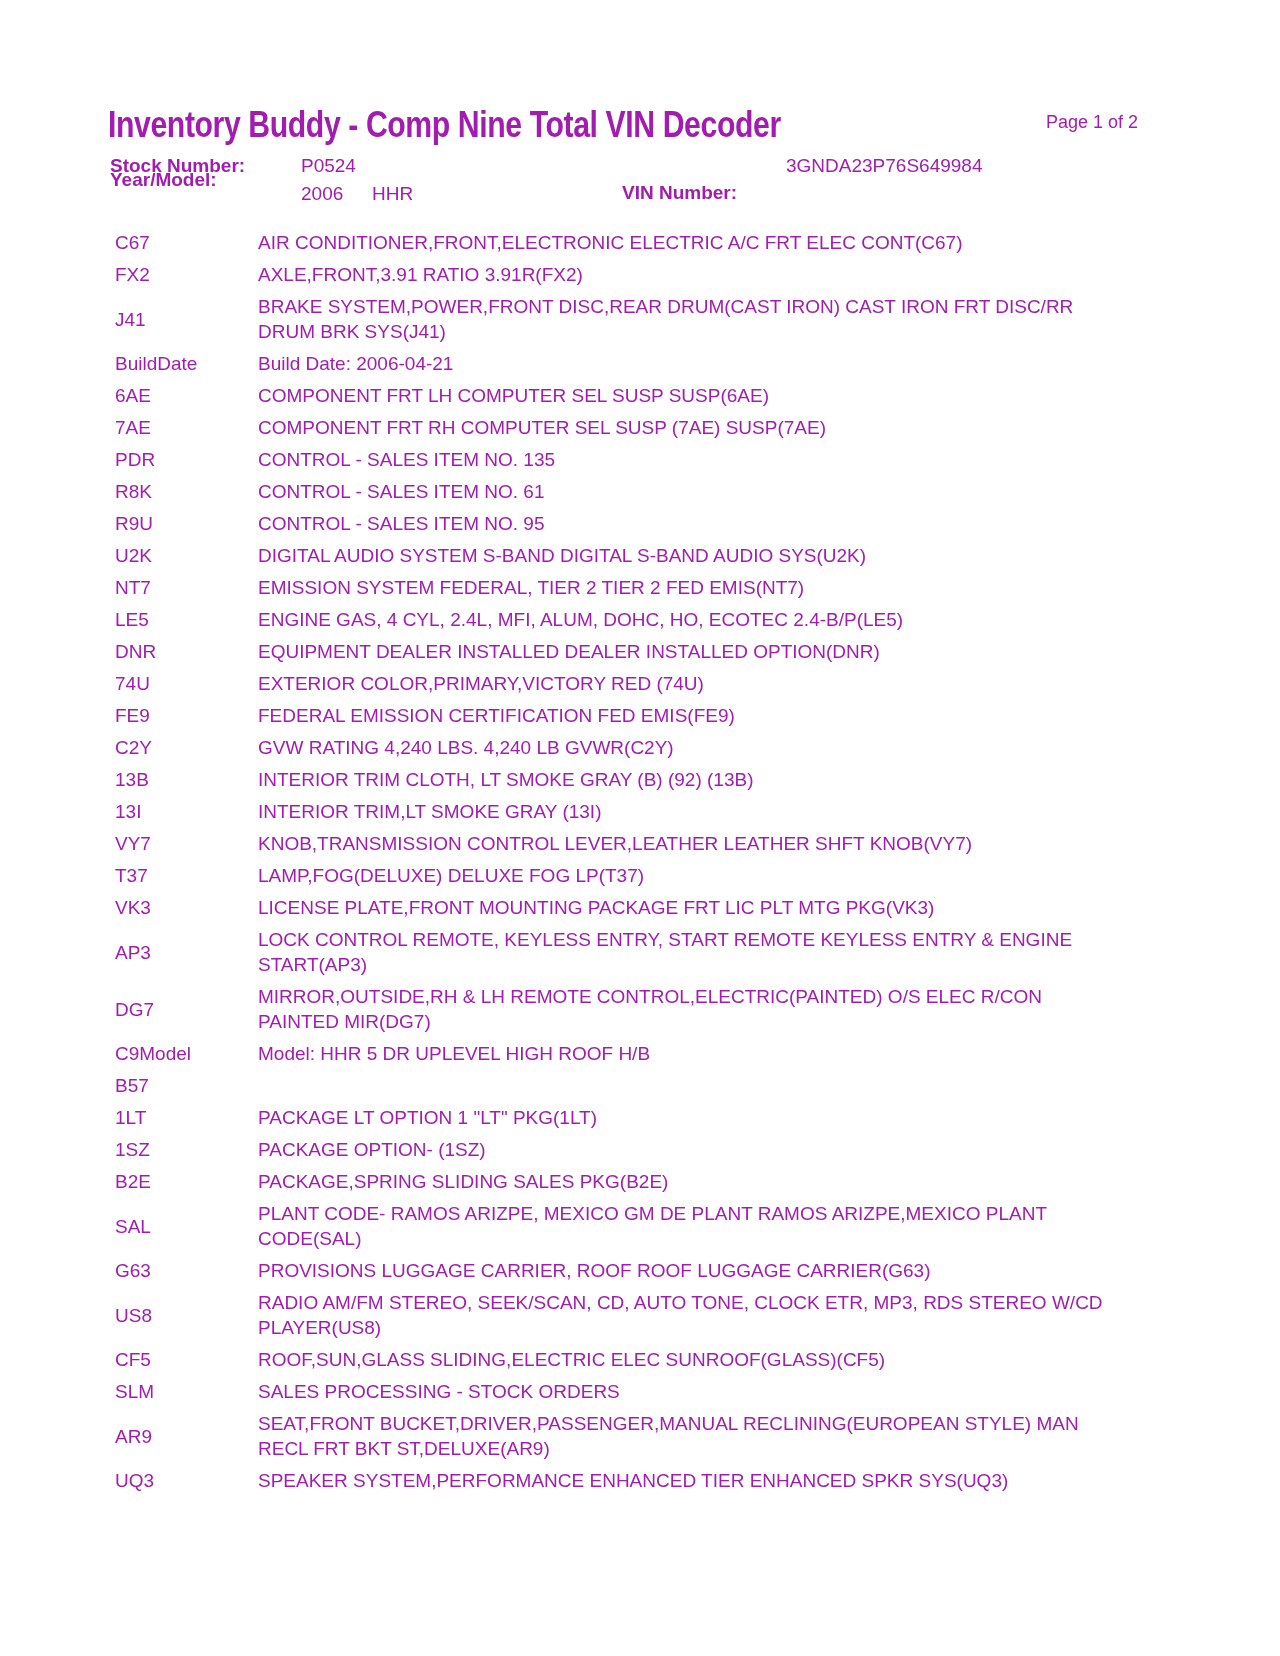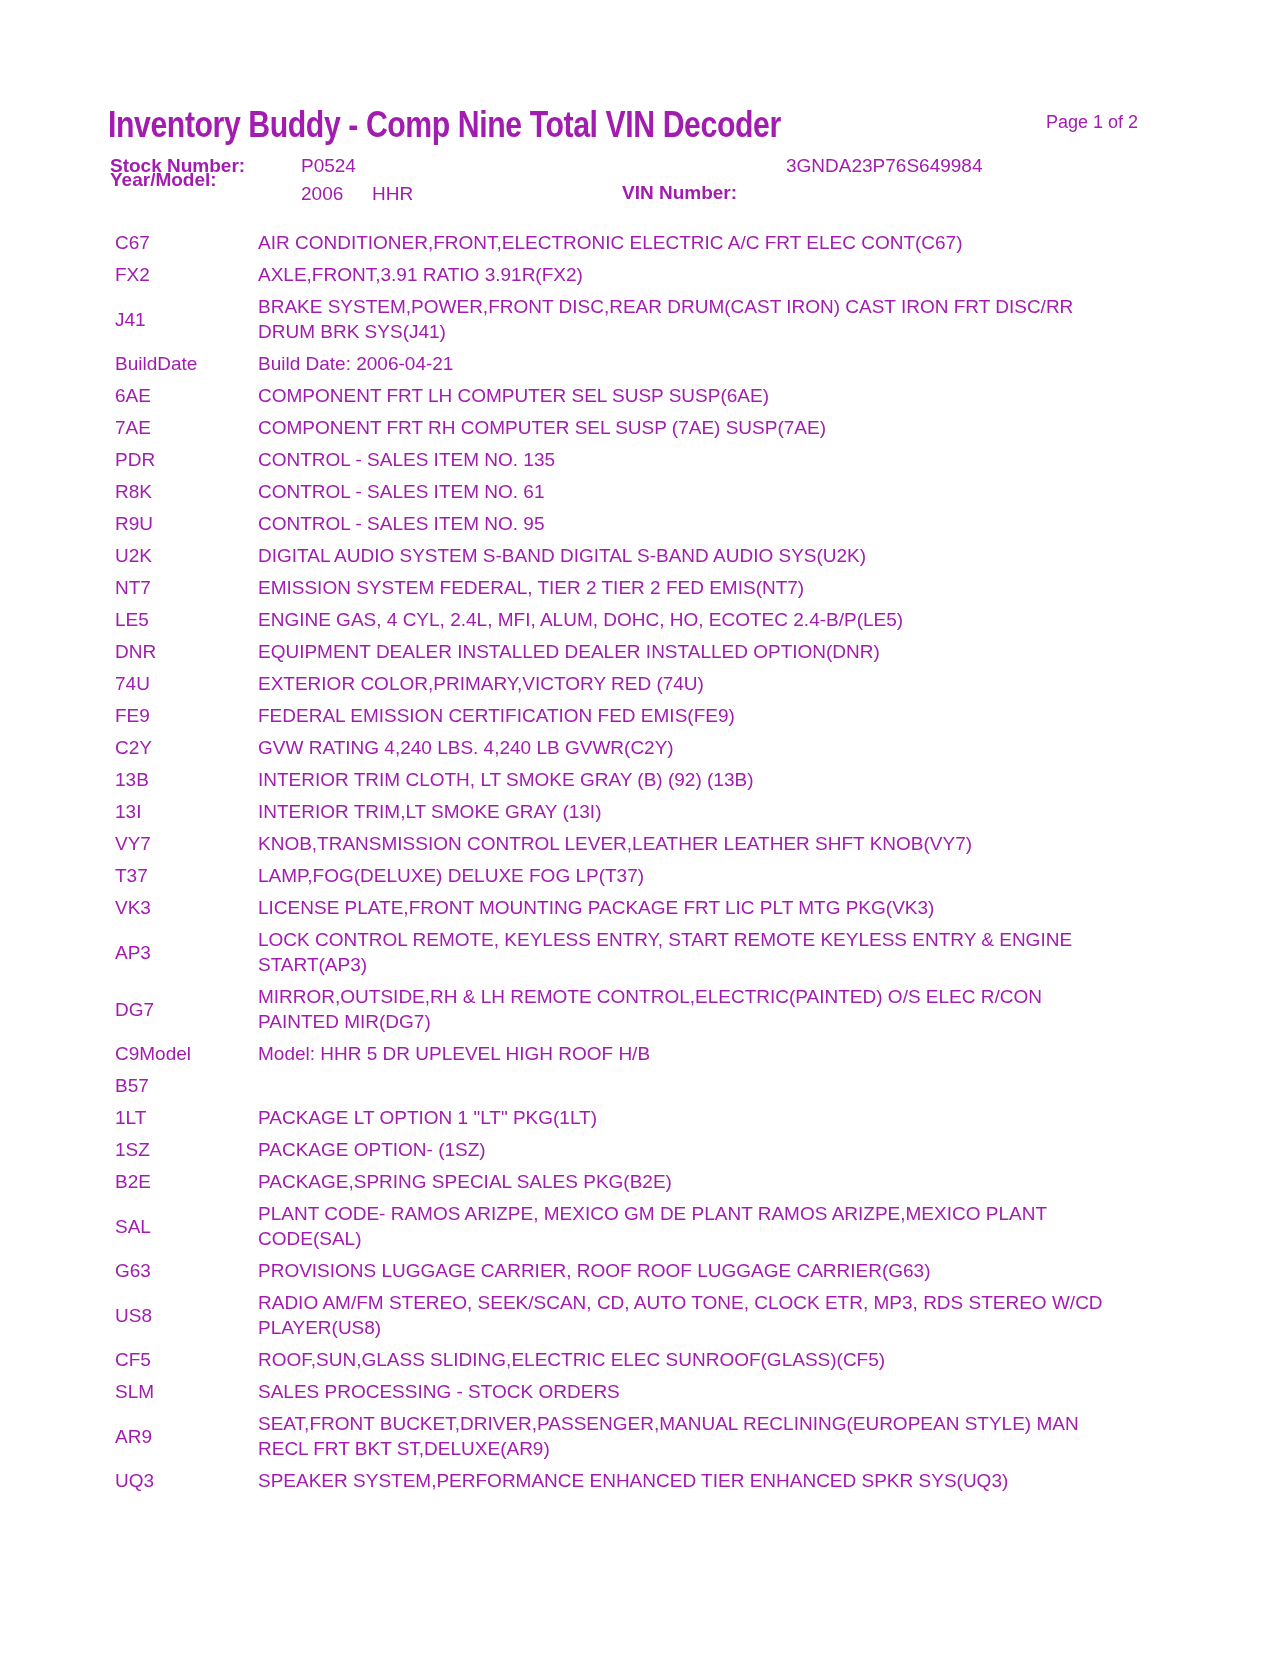--- a/index.html
+++ b/index.html
@@ -222,21 +222,21 @@
     <div class="opt-desc">PACKAGE LT OPTION 1 "LT" PKG(1LT)</div>
   </div>
 
   <div class="opt-row">
     <div class="opt-code">1SZ</div>
     <div class="opt-desc">PACKAGE OPTION- (1SZ)</div>
   </div>
 
   <div class="opt-row">
     <div class="opt-code">B2E</div>
-    <div class="opt-desc">PACKAGE,SPRING SPECIAL SALES PKG(B2E)</div>
+    <div class="opt-desc">PACKAGE,SPRING SLIDING SALES PKG(B2E)</div>
   </div>
 
   <div class="opt-row">
     <div class="opt-code">SAL</div>
     <div class="opt-desc">PLANT CODE- RAMOS ARIZPE, MEXICO GM DE PLANT RAMOS ARIZPE,MEXICO PLANT CODE(SAL)</div>
   </div>
 
   <div class="opt-row">
     <div class="opt-code">G63</div>
     <div class="opt-desc">PROVISIONS LUGGAGE CARRIER, ROOF ROOF LUGGAGE CARRIER(G63)</div>

